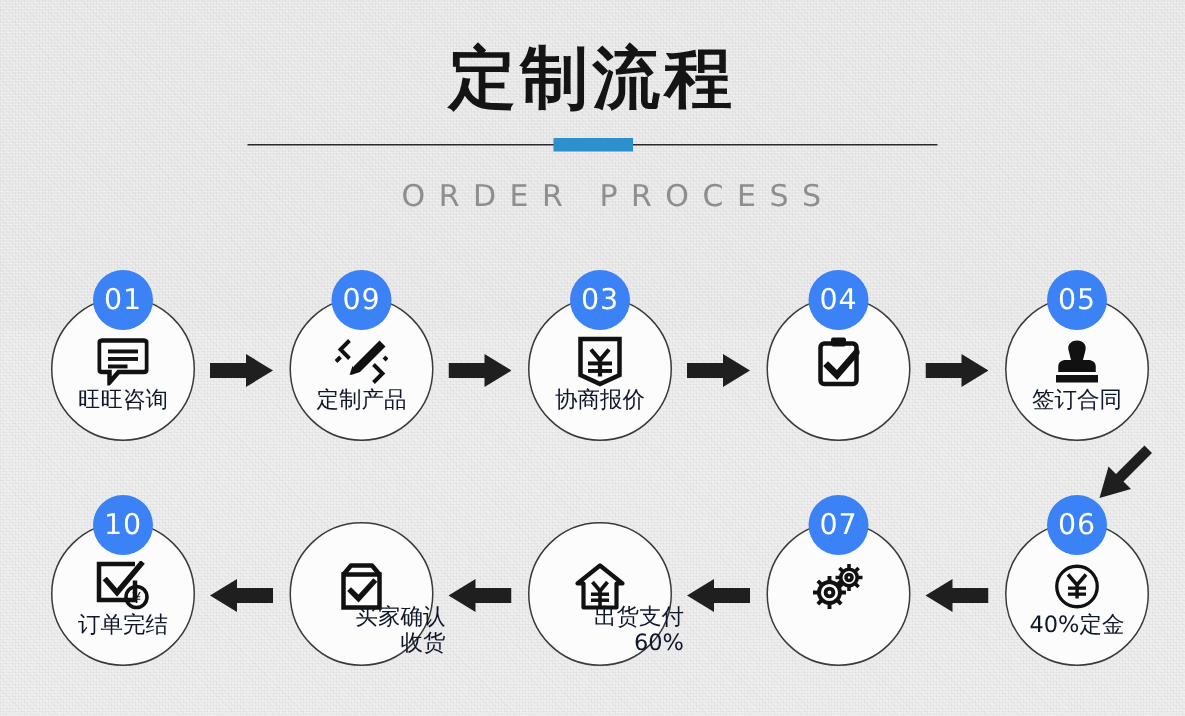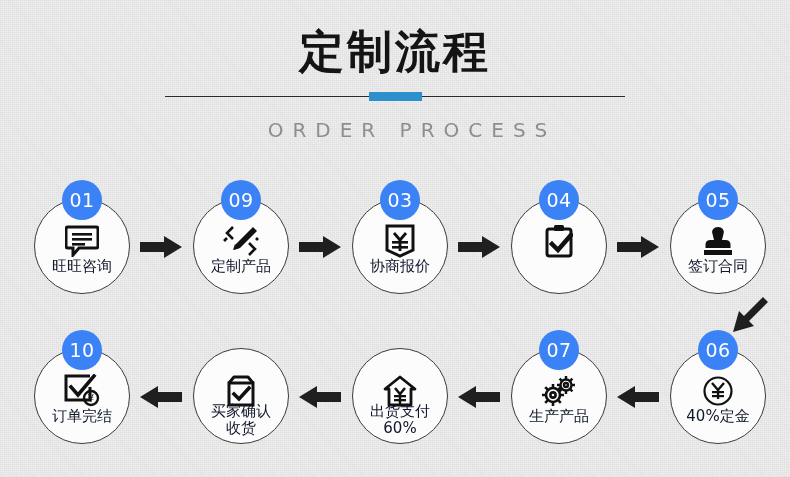--- a/index.html
+++ b/index.html
@@ -76,21 +76,21 @@
   }
   .glyph svg{display:block;}
   .cap{
     position:absolute;left:-8px;right:-8px;top:60px;
     text-align:center;
     font-size:15px;line-height:17px;
     color:#0f172a;
     z-index:2;
     white-space:pre-line;
   }
-  .cap.two{top:55px;}
+  .cap.two{top:55px;text-align:right;}
 
   
   .arrow{position:absolute;top:54px;width:42px;height:26px;}
   .arrow svg{display:block;}
   .corner-arrow{position:absolute;left:722px;top:296px;width:48px;height:48px;}
 </style>
 </head>
 <body>
 
 <div id="noise"></div>
@@ -278,21 +278,20 @@
             <circle cx="26" cy="11" r="2"></circle>
             <path d="M26 2v3M26 17v3M17 11h3M32 11h3M19.6 4.6l2.2 2.2M30.2 15.2l2.2 2.2M32.4 4.6l-2.2 2.2M21.8 15.2l-2.2 2.2"></path>
           </g>
           <g fill="none" stroke="#111" stroke-width="2.6">
             <circle cx="13" cy="21" r="7"></circle>
             <circle cx="13" cy="21" r="2.6"></circle>
             <path d="M13 10v3.5M13 28.5V32M2 21h3.5M20.5 21H24M5.2 13.2l2.5 2.5M18.3 26.3l2.5 2.5M20.8 13.2l-2.5 2.5M7.7 26.3l-2.5 2.5"></path>
           </g>
         </svg>
       </div>
-      <div class="cap">生产产品</div>
       <div class="badge">07</div>
     </div>
 
     <div class="arrow" style="left:617px">
       <svg width="42" height="26" viewBox="0 0 42 26">
         <path d="M42 8H18V2L0 13l18 11v-6h24z" fill="#1f1f1f"></path>
       </svg>
     </div>
 
     <div class="node" style="left:670px">

